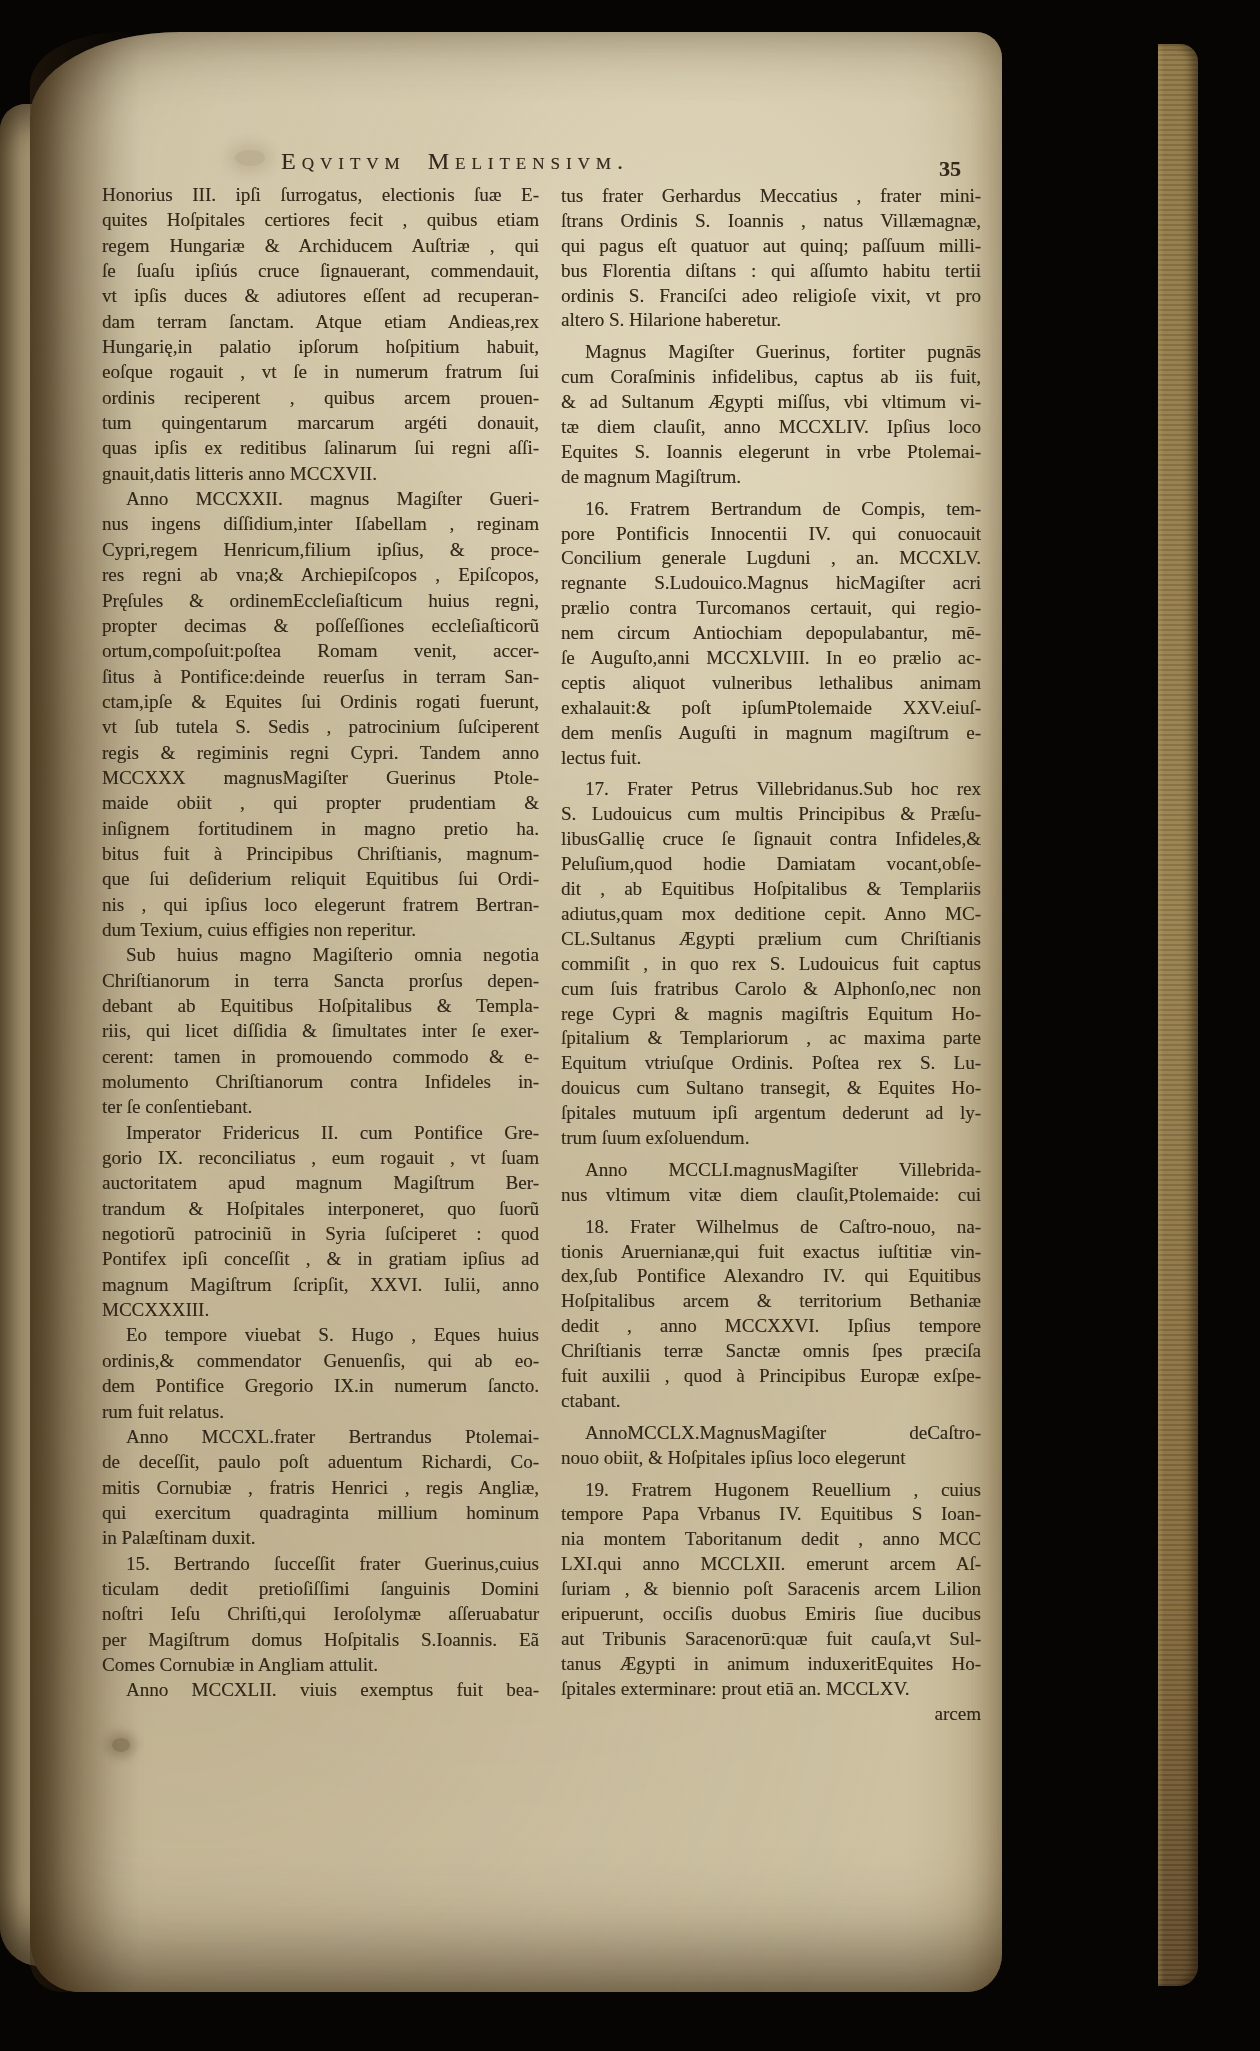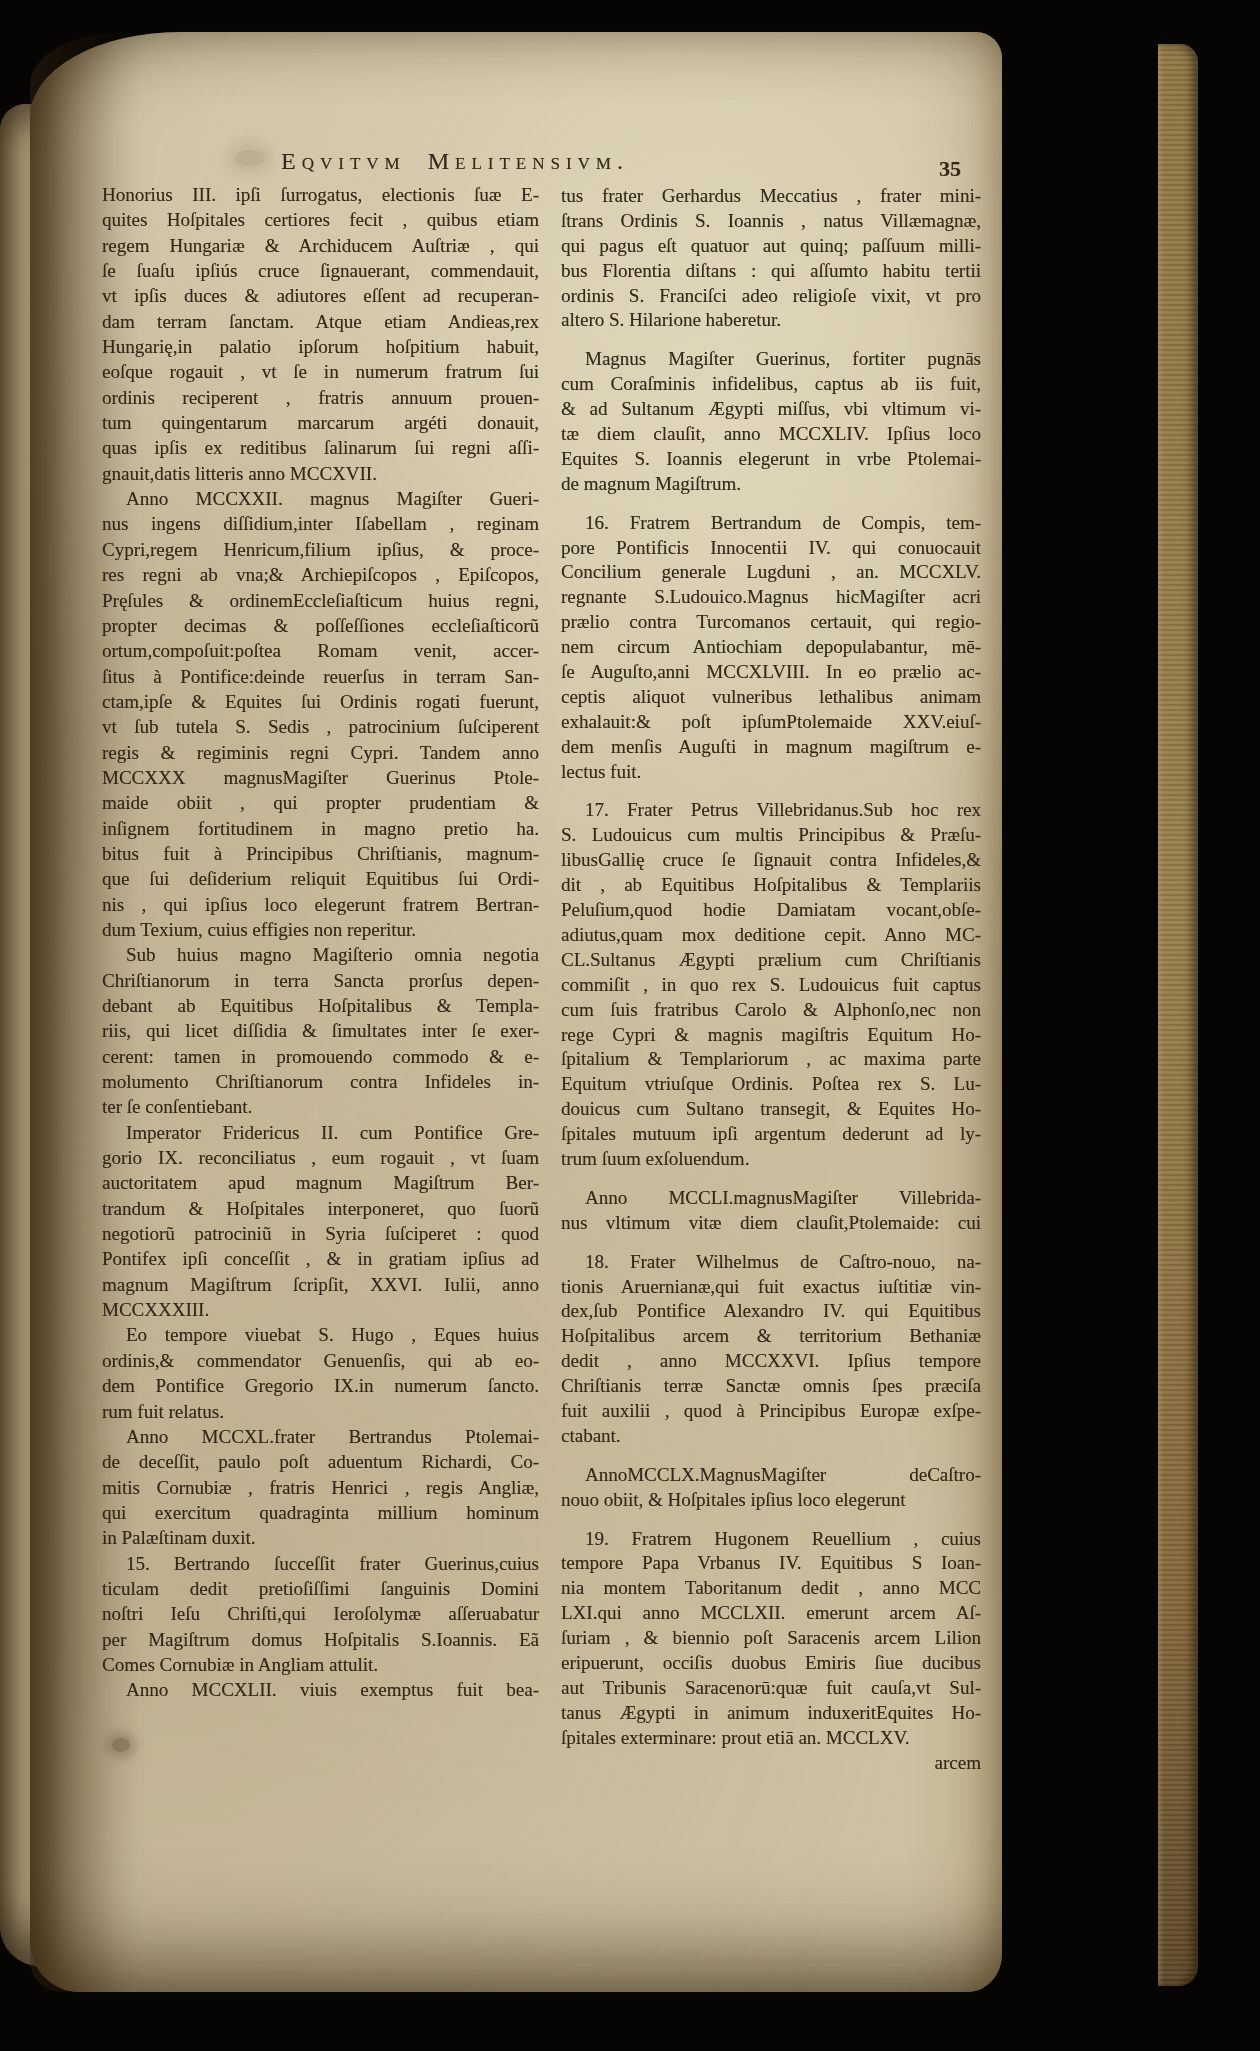--- a/index.html
+++ b/index.html
@@ -75,21 +75,21 @@
        text-shadow:0.25px 0.35px 0.45px rgba(40,30,15,.42);}
   .col-left {left:72px; top:150px;width:437px;--lh:25.35px;}
   .col-right{left:531px;top:152px;width:420px;--lh:24.9px;}
   .line{
     height:var(--lh);line-height:var(--lh);
     text-align:justify;text-align-last:justify;
     white-space:nowrap;overflow:visible;
   }
   .f-e{text-align-last:left;}
   .f-i{text-indent:24px;}
-  .f-g{margin-top:14px;}
+  .f-g{margin-top:7px;}
   .f-r{text-align-last:right;}
 </style>
 </head>
 <body style="background: rgb(7, 5, 3);">
 
 <div class="scan">
 
   <div class="prev-edge"></div>
   <div class="fore-edge"></div>
 
@@ -106,21 +106,21 @@
 
     <div class="col col-left" id="col-left">
         <div class="line">Honorius III. ipſi ſurrogatus, electionis ſuæ E-</div>
         <div class="line">quites Hoſpitales certiores fecit , quibus etiam</div>
         <div class="line">regem Hungariæ &amp; Archiducem Auſtriæ , qui</div>
         <div class="line">ſe ſuaſu ipſiús cruce ſignauerant, commendauit,</div>
         <div class="line">vt ipſis duces &amp; adiutores eſſent ad recuperan-</div>
         <div class="line">dam terram ſanctam. Atque etiam Andieas,rex</div>
         <div class="line">Hungarię,in palatio ipſorum hoſpitium habuit,</div>
         <div class="line">eoſque rogauit , vt ſe in numerum fratrum ſui</div>
-        <div class="line">ordinis reciperent , fratris annuum prouen-</div>
+        <div class="line">ordinis reciperent , quibus arcem prouen-</div>
         <div class="line">tum quingentarum marcarum argéti donauit,</div>
         <div class="line">quas ipſis ex reditibus ſalinarum ſui regni aſſi-</div>
         <div class="line f-e">gnauit,datis litteris anno MCCXVII.</div>
         <div class="line f-i">Anno MCCXXII. magnus Magiſter Gueri-</div>
         <div class="line">nus ingens diſſidium,inter Iſabellam , reginam</div>
         <div class="line">Cypri,regem Henricum,filium ipſius, &amp; proce-</div>
         <div class="line">res regni ab vna;&amp; Archiepiſcopos , Epiſcopos,</div>
         <div class="line">Pręſules &amp; ordinemEccleſiaſticum huius regni,</div>
         <div class="line">propter decimas &amp; poſſeſſiones eccleſiaſticorũ</div>
         <div class="line">ortum,compoſuit:poſtea Romam venit, accer-</div>
@@ -186,22 +186,22 @@
         <div class="line">prælio contra Turcomanos certauit, qui regio-</div>
         <div class="line">nem circum Antiochiam depopulabantur, mē-</div>
         <div class="line">ſe Auguſto,anni MCCXLVIII. In eo prælio ac-</div>
         <div class="line">ceptis aliquot vulneribus lethalibus animam</div>
         <div class="line">exhalauit:&amp; poſt ipſumPtolemaide XXV.eiuſ-</div>
         <div class="line">dem menſis Auguſti in magnum magiſtrum e-</div>
         <div class="line f-e">lectus fuit.</div>
         <div class="line f-g f-i">17. Frater Petrus Villebridanus.Sub hoc rex</div>
         <div class="line">S. Ludouicus cum multis Principibus &amp; Præſu-</div>
         <div class="line">libusGallię cruce ſe ſignauit contra Infideles,&amp;</div>
+        <div class="line">Peluſium,quod hodie Damiatam vocant,obſe-</div>
         <div class="line">dit , ab Equitibus Hoſpitalibus &amp; Templariis</div>
-        <div class="line">Peluſium,quod hodie Damiatam vocant,obſe-</div>
         <div class="line">adiutus,quam mox deditione cepit. Anno MC-</div>
         <div class="line">CL.Sultanus Ægypti prælium cum Chriſtianis</div>
         <div class="line">commiſit , in quo rex S. Ludouicus fuit captus</div>
         <div class="line">cum ſuis fratribus Carolo &amp; Alphonſo,nec non</div>
         <div class="line">rege Cypri &amp; magnis magiſtris Equitum Ho-</div>
         <div class="line">ſpitalium &amp; Templariorum , ac maxima parte</div>
         <div class="line">Equitum vtriuſque Ordinis. Poſtea rex S. Lu-</div>
         <div class="line">douicus cum Sultano transegit, &amp; Equites Ho-</div>
         <div class="line">ſpitales mutuum ipſi argentum dederunt ad ly-</div>
         <div class="line f-e">trum ſuum exſoluendum.</div>

